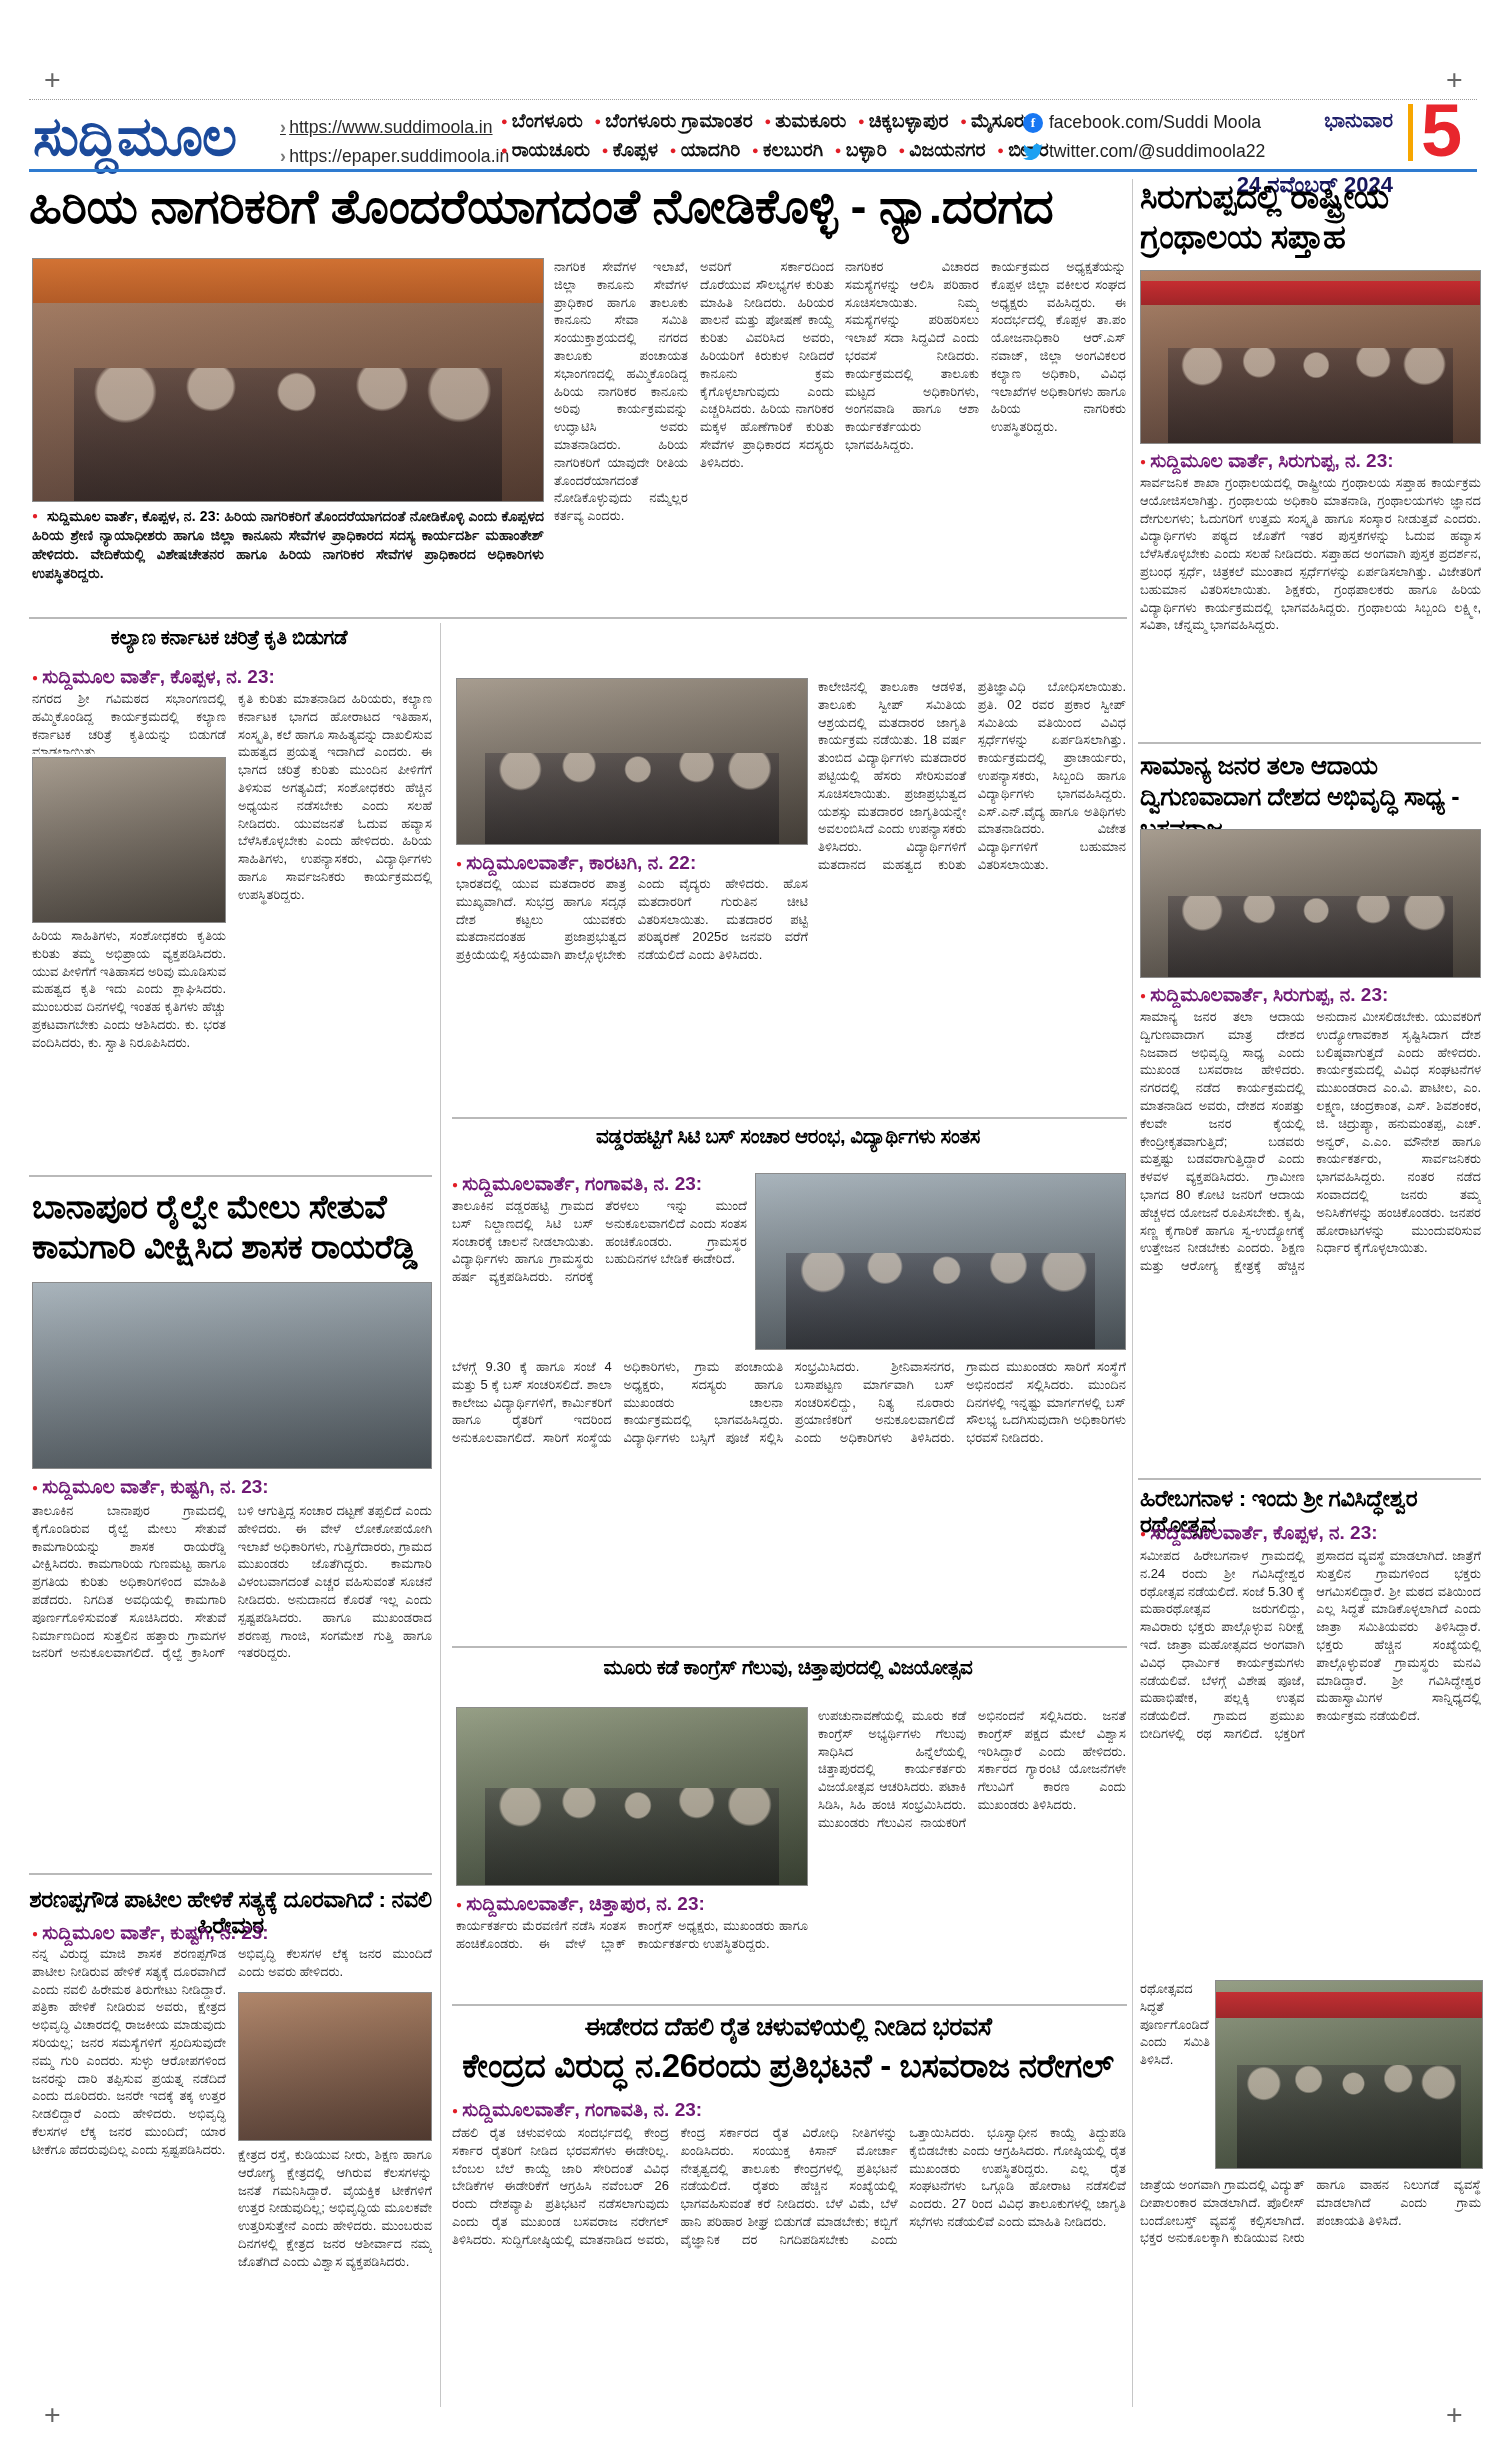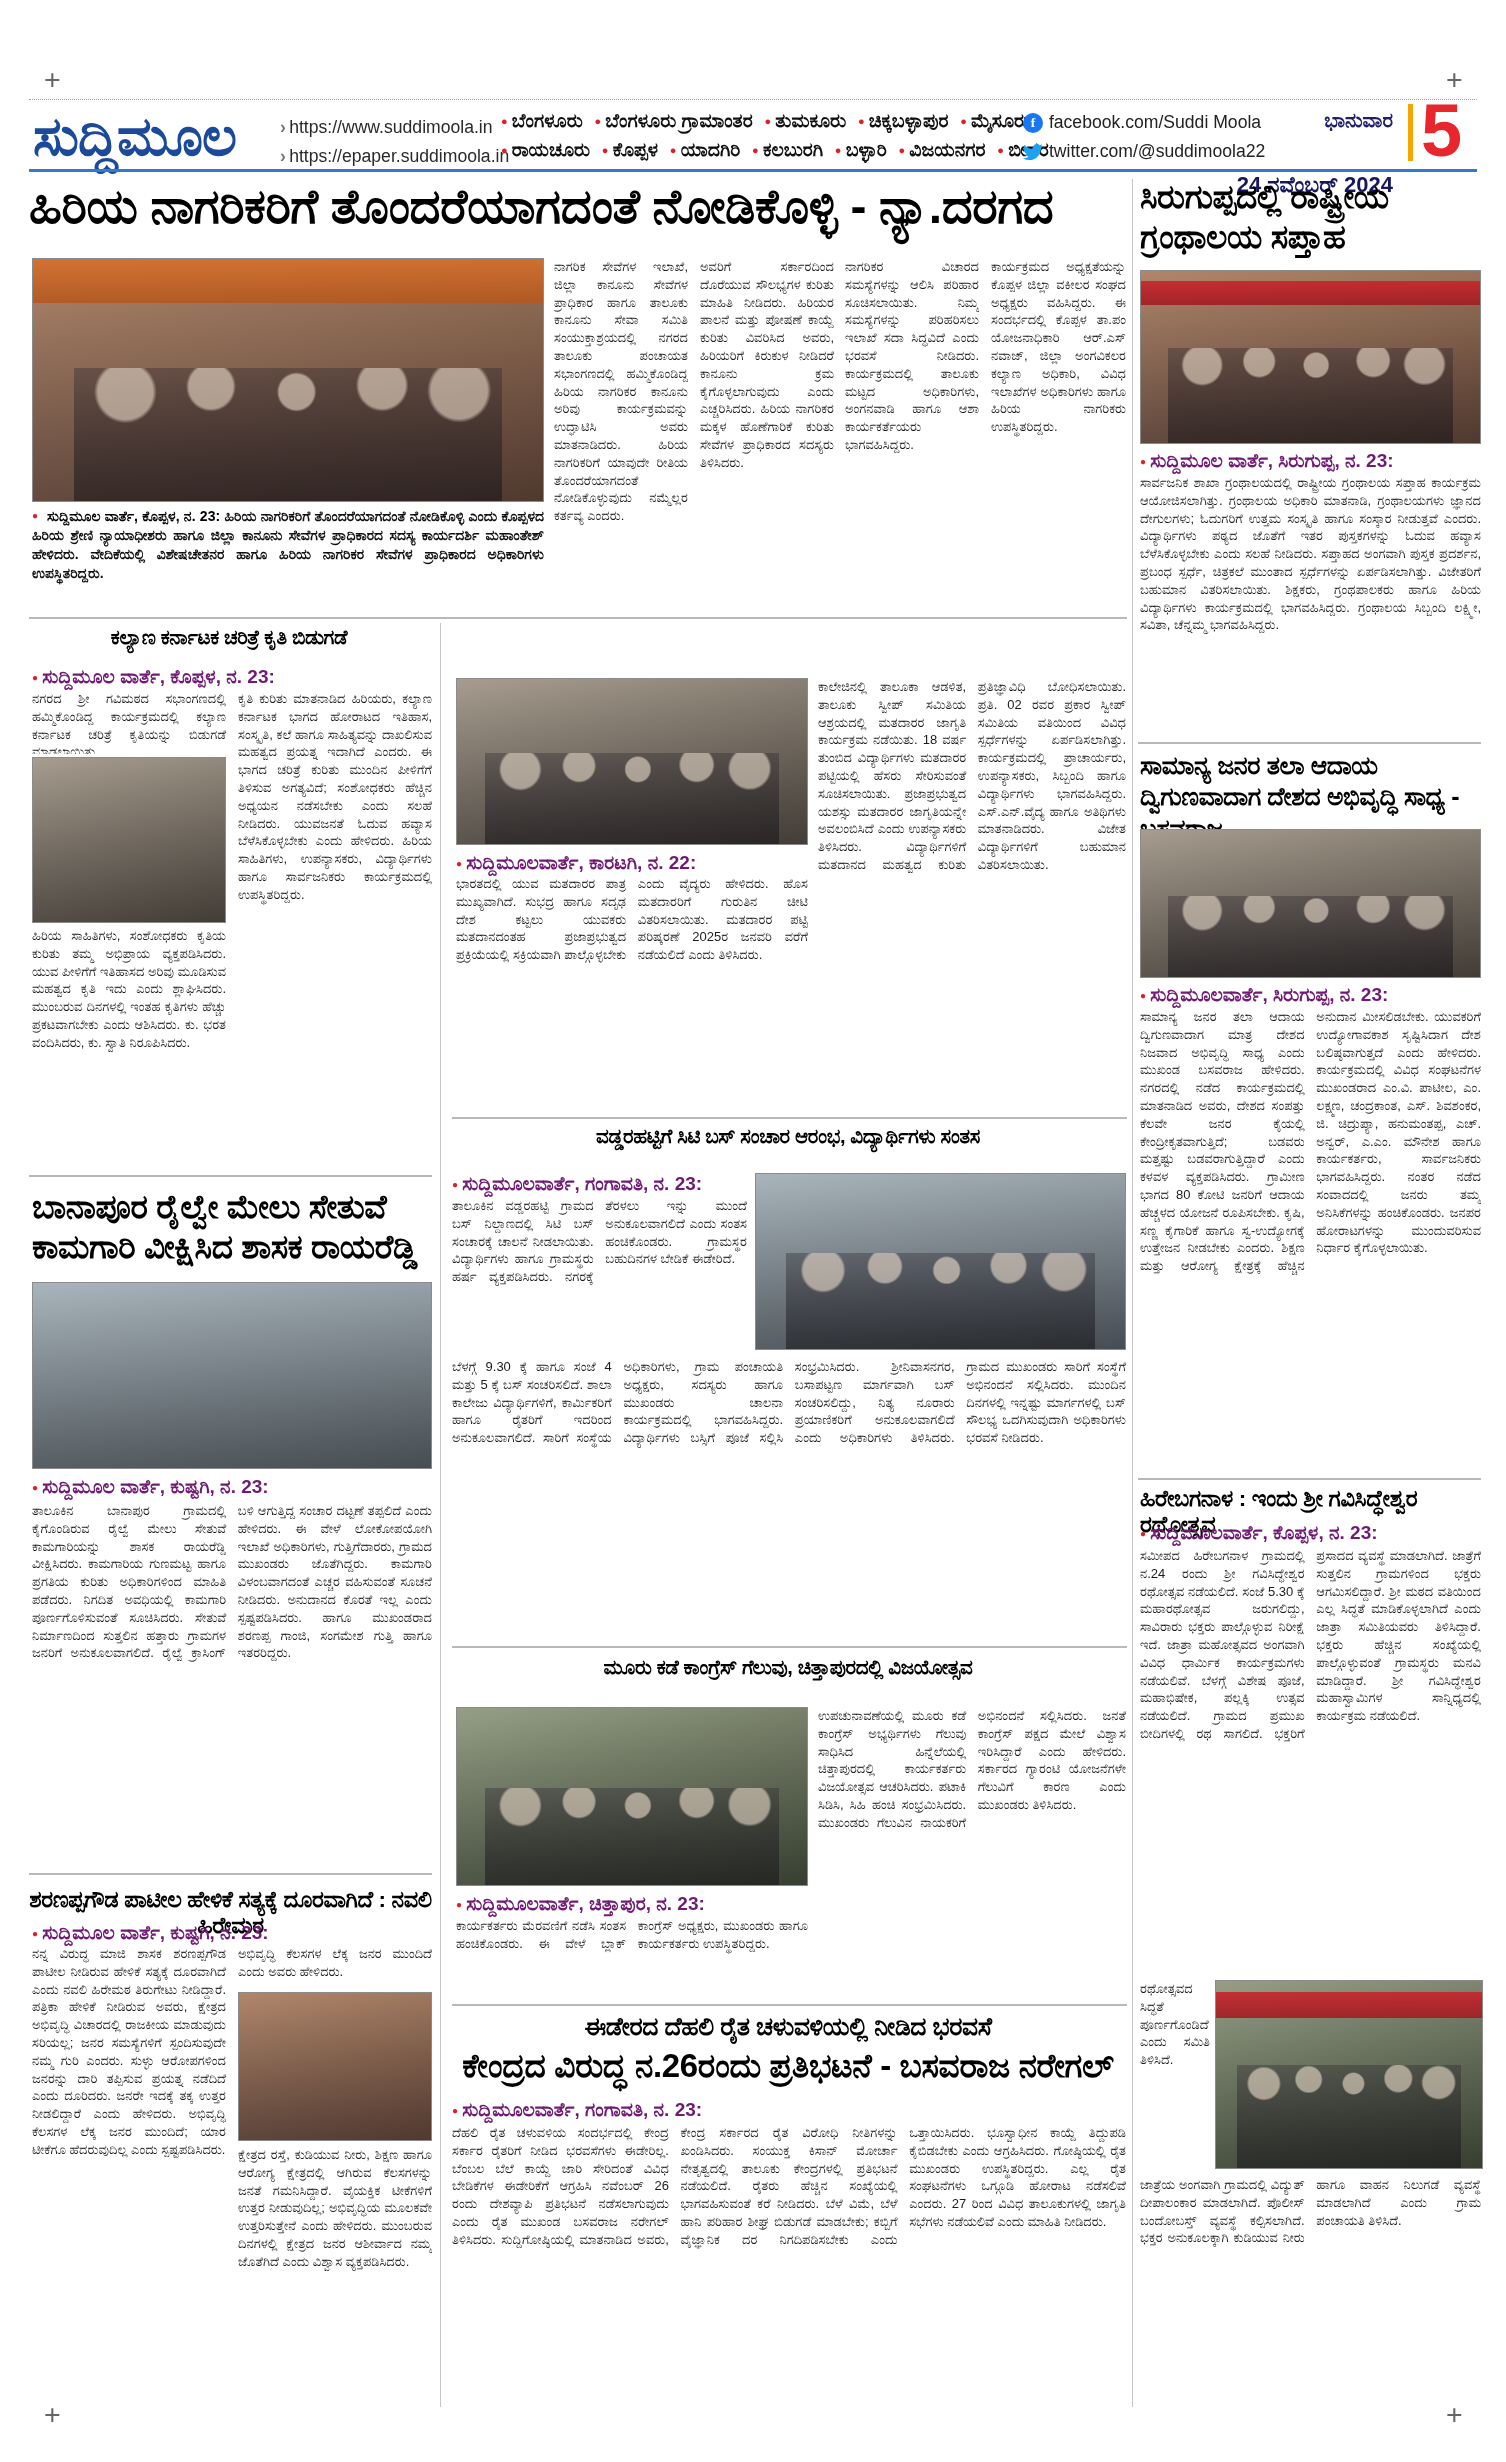--- a/index.html
+++ b/index.html
@@ -63,21 +63,21 @@
 
   <div class="abs crop" style="left:44px;top:65px;">+</div>
   <div class="abs crop" style="left:1446px;top:65px;">+</div>
   <div class="abs crop" style="left:44px;top:2400px;">+</div>
   <div class="abs crop" style="left:1446px;top:2400px;">+</div>
 
   <div class="abs dotted" style="left:29px;top:99px;width:1448px;height:0;"></div>
 
   <div class="abs logo" style="left:33px;top:105px;width:251px;">ಸುದ್ದಿಮೂಲ</div>
 
-  <div class="abs url-line" style="left:280px;top:117px;">
+  <div class="abs url-line" style="left:280px;top:117px;text-decoration:underline;">
     <span class="chev">›</span><span>https://www.suddimoola.in</span>
   </div>
   <div class="abs url-line" style="left:280px;top:146px;">
     <span class="chev">›</span><span>https://epaper.suddimoola.in</span>
   </div>
 
   <div class="abs cities" style="left:501px;top:110px;"><span class="city">ಬೆಂಗಳೂರು</span><span class="city">ಬೆಂಗಳೂರು ಗ್ರಾಮಾಂತರ</span><span class="city">ತುಮಕೂರು</span><span class="city">ಚಿಕ್ಕಬಳ್ಳಾಪುರ</span><span class="city">ಮೈಸೂರು</span></div>
   <div class="abs cities" style="left:501px;top:139px;"><span class="city">ರಾಯಚೂರು</span><span class="city">ಕೊಪ್ಪಳ</span><span class="city">ಯಾದಗಿರಿ</span><span class="city">ಕಲಬುರಗಿ</span><span class="city">ಬಳ್ಳಾರಿ</span><span class="city">ವಿಜಯನಗರ</span><span class="city">ಬೀದರ</span></div>
 
   <div class="abs social-line" style="left:1023px;top:112px;">

